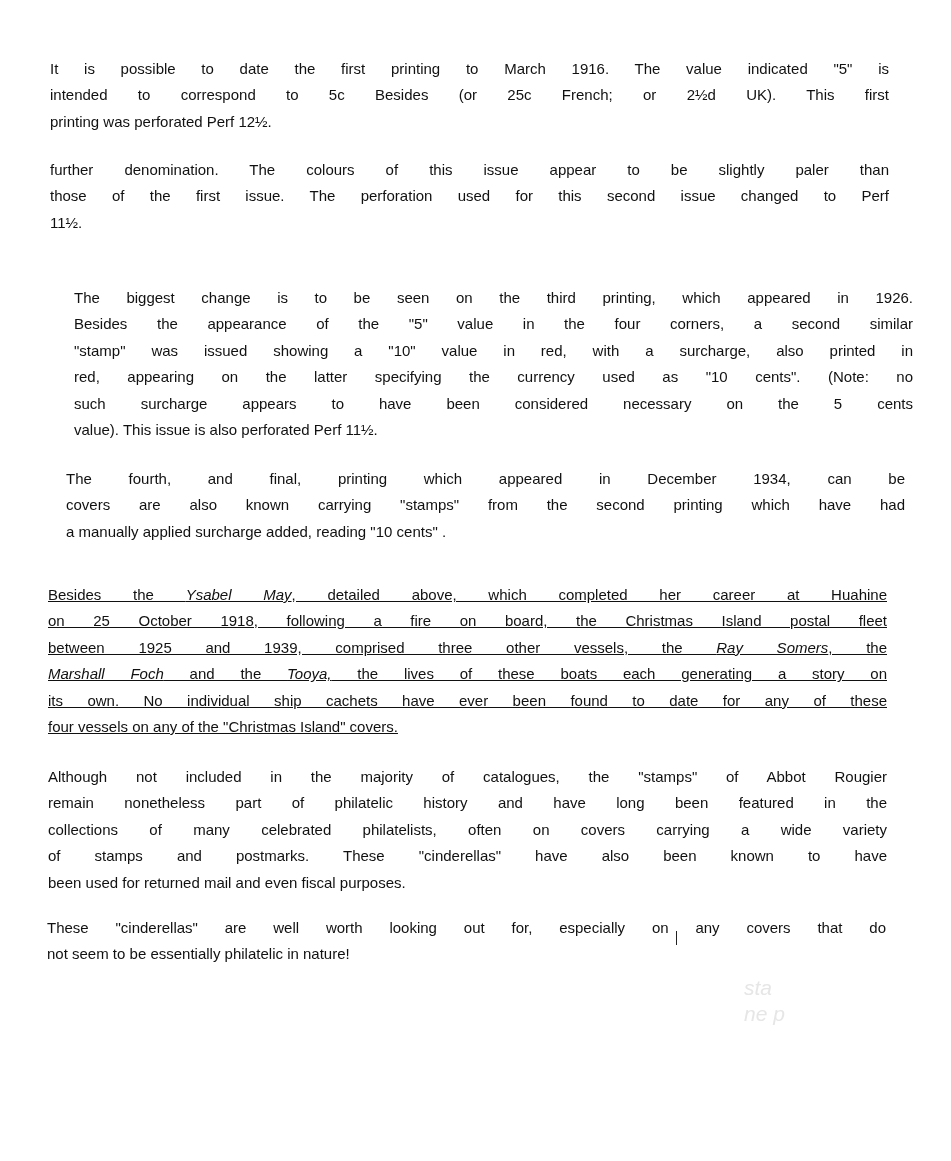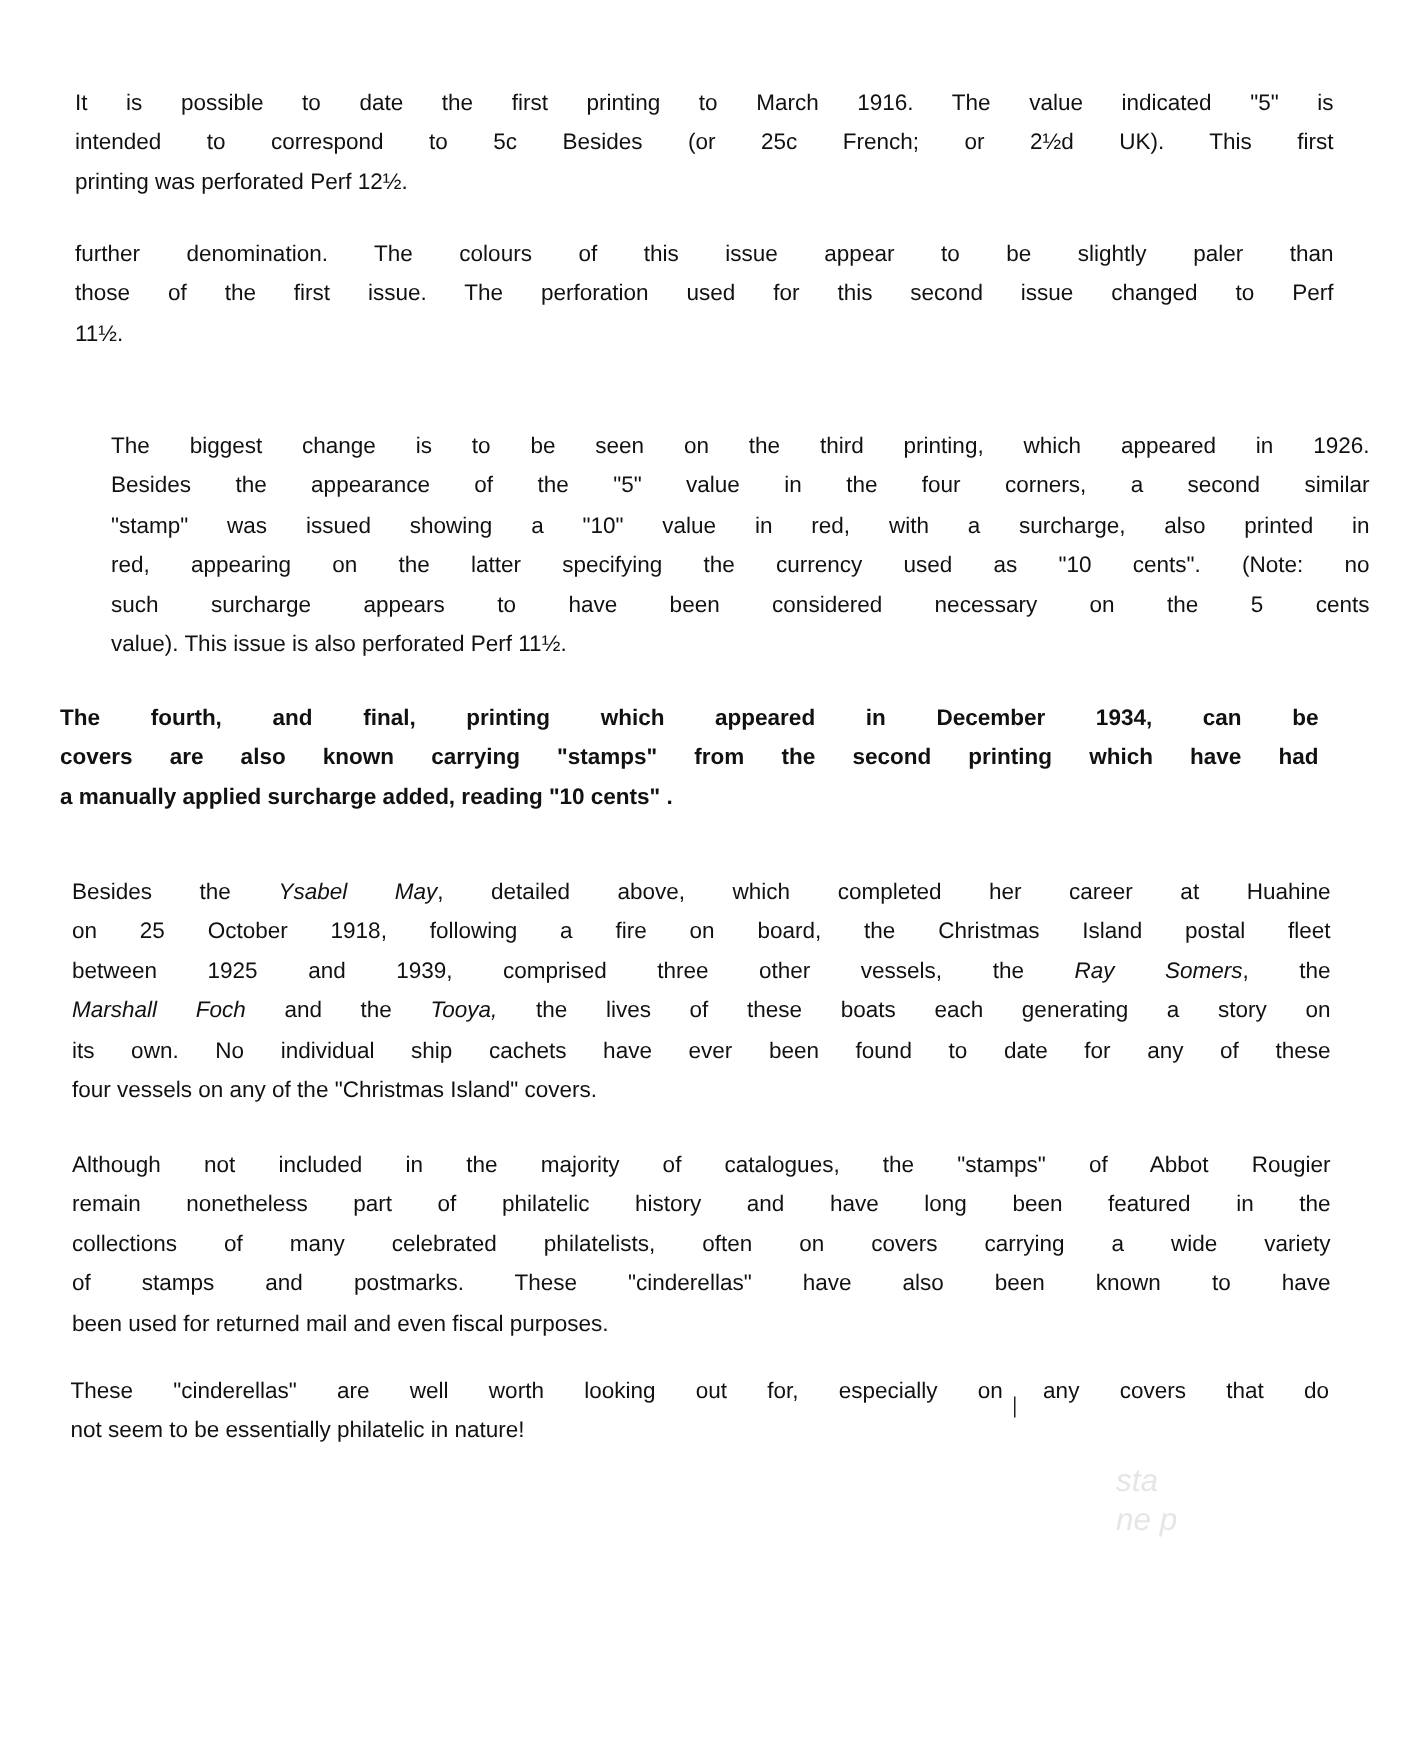--- a/index.html
+++ b/index.html
@@ -40,22 +40,22 @@
     }
     .para .line.last {
       text-align-last: left;
     }
     .para .line em {
       font-style: italic;
     }
     #p1 { left: 50px; top: 56px; width: 839px; }
     #p2 { left: 50px; top: 157px; width: 839px; }
     #p3 { left: 50px; top: 285px; width: 839px; margin-left: 24px; }
-    #p4 { left: 40px; top: 466px; width: 839px; font-weight: bold; }
-    #p5 { left: 48px; top: 582px; width: 839px; }
+    #p4 { left: 66px; top: 466px; width: 839px; }
+    #p5 { left: 48px; top: 582px; width: 839px; text-decoration: underline; }
     #p6 { left: 48px; top: 764px; width: 839px; }
     #p7 { left: 47px; top: 915px; width: 839px; }
 
     .ghost {
       position: absolute;
       left: 744px;
       top: 975px;
       width: 44px;
       font-size: 21px;
       line-height: 26px;

